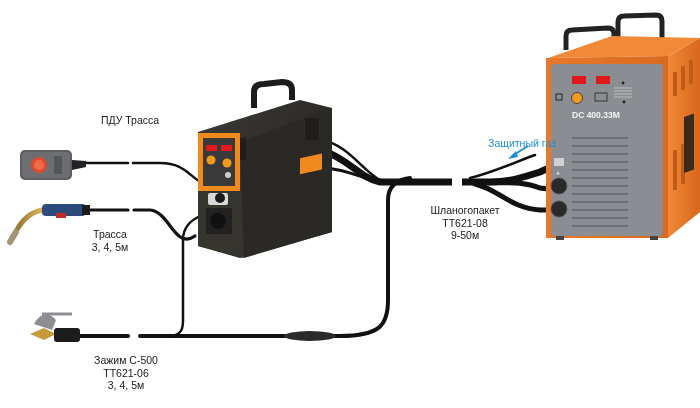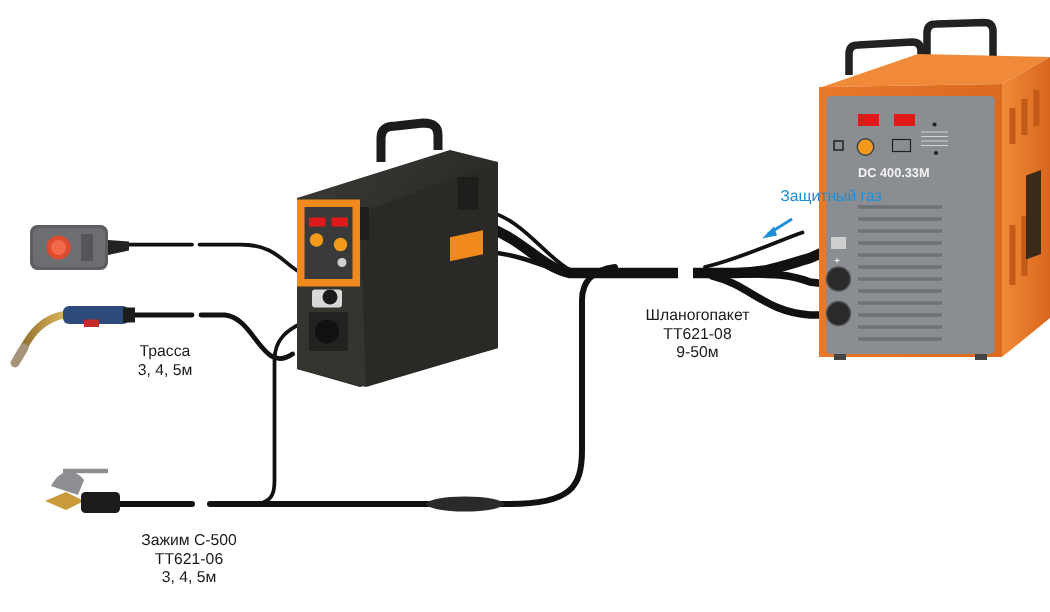--- a/index.html
+++ b/index.html
@@ -176,34 +176,35 @@
     <circle cx="559" cy="186" r="8" fill="#2a2a2a" stroke="#555" stroke-width="1"></circle>
     <circle cx="559" cy="209" r="8" fill="#2a2a2a" stroke="#555" stroke-width="1"></circle>
     <text x="556" y="176" font-family="Liberation Sans, sans-serif" font-size="7" fill="#ffffff">+</text>
 
     <rect x="556" y="236" width="8" height="4" fill="#444"></rect>
     <rect x="650" y="236" width="8" height="4" fill="#444"></rect>
   </g>
 </svg>
 
 <div class="label" style="left:80px;top:114px;width:100px;">
+  <span>ПДУ Трасса</span>
 </div>
 
 <div class="label" style="left:70px;top:228px;width:80px;">
   <span>Трасса</span>
   <span>3, 4, 5м</span>
 </div>
 
 <div class="label" style="left:76px;top:354px;width:100px;">
   <span>Зажим С-500</span>
   <span>ТТ621-06</span>
   <span>3, 4, 5м</span>
 </div>
 
 <div class="label" style="left:390px;top:204px;width:90px;padding-left:30px;">
   <span>Шланогопакет</span>
   <span>ТТ621-08</span>
   <span>9-50м</span>
 </div>
 
-<div class="label gas" style="left:482px;top:125px;width:80px;margin-left:32px;">
+<div class="label gas" style="left:482px;top:137px;width:80px;">
   <span>Защитный газ</span>
 </div>
 
 </body></html>

